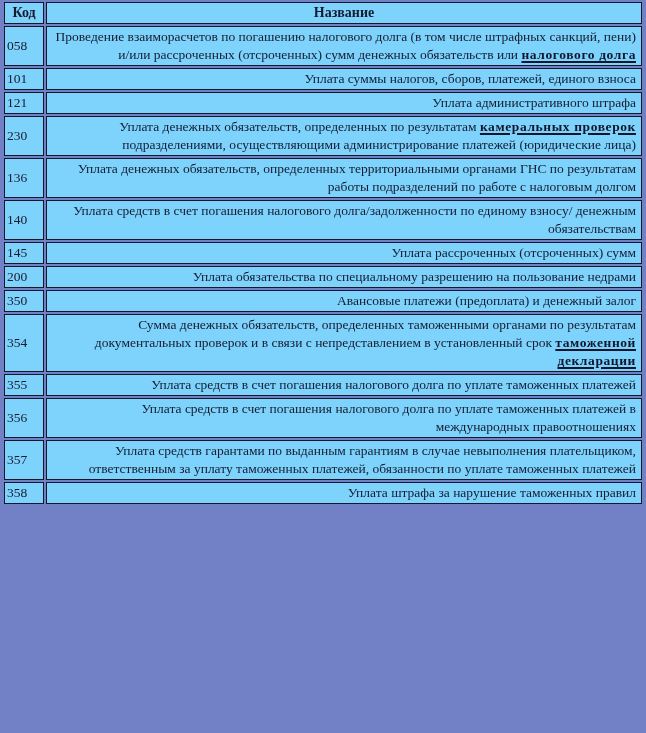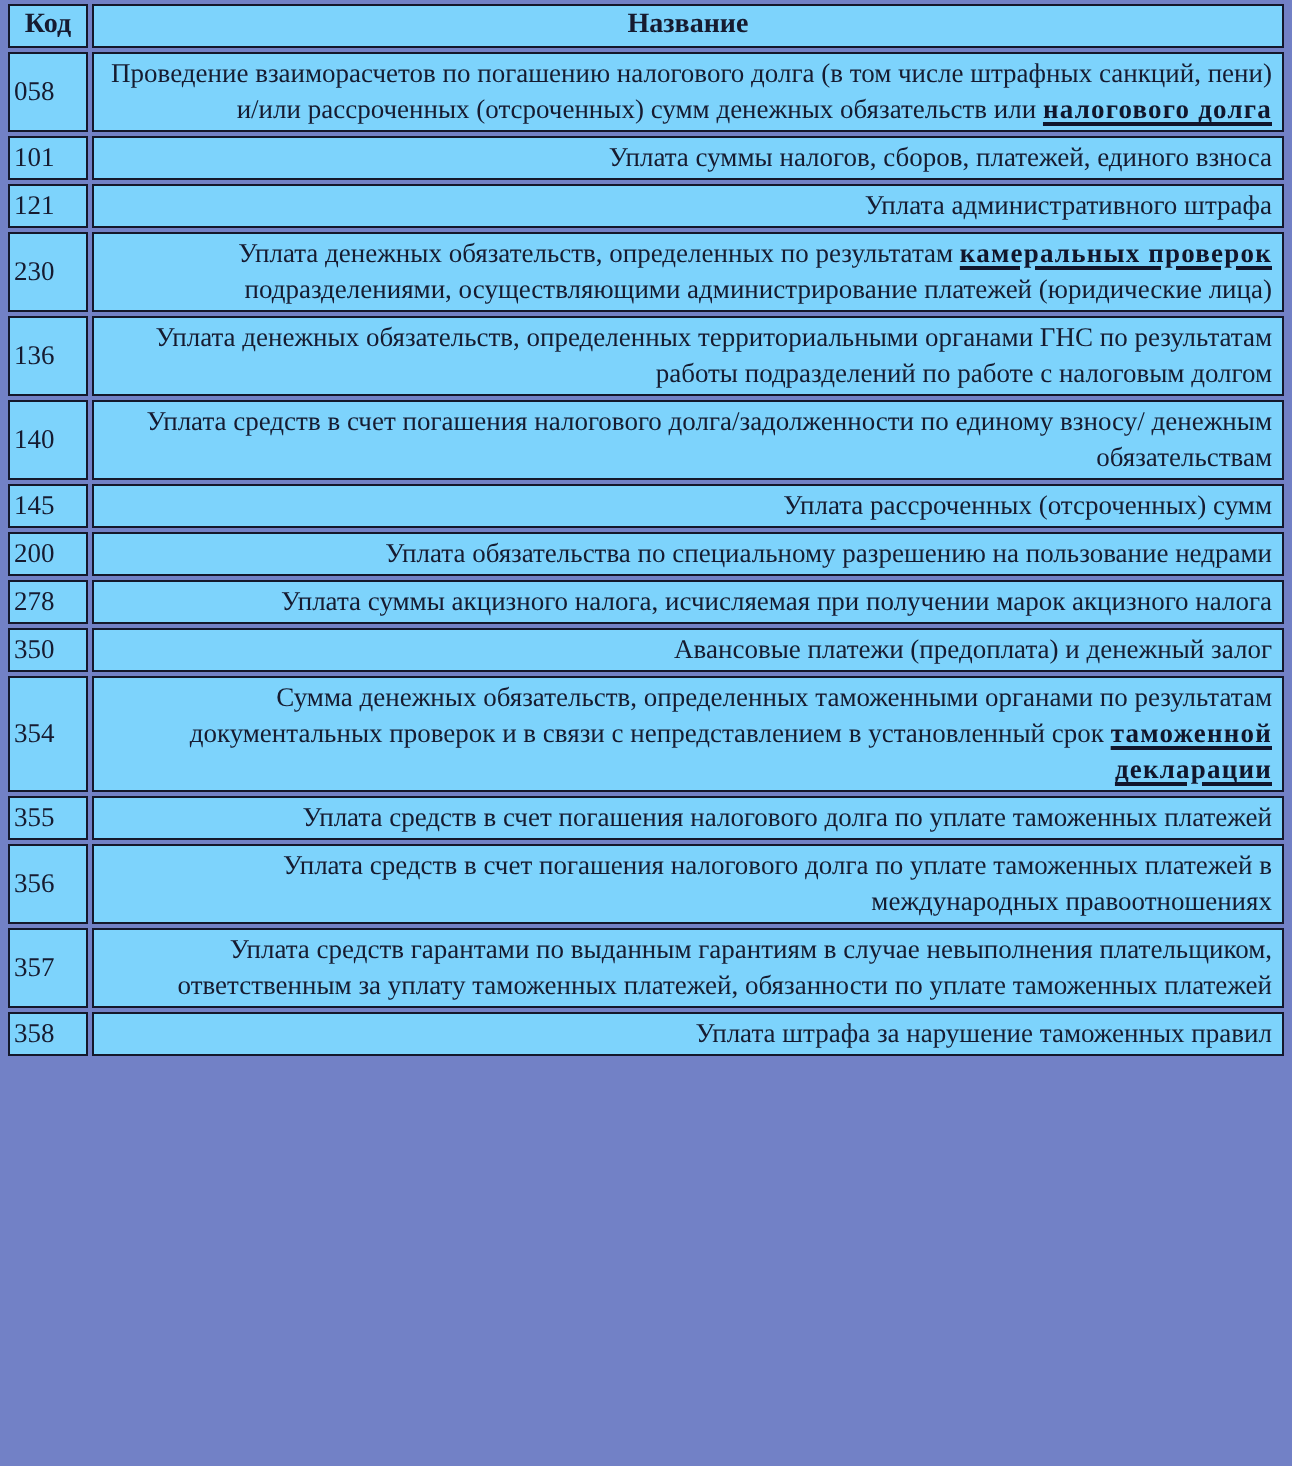--- a/index.html
+++ b/index.html
@@ -105,24 +105,20 @@
   <tr>
     <td class="code">145</td>
     <td class="name"><span>Уплата рассроченных (отсроченных) сумм</span></td>
   </tr>
 
   <tr>
     <td class="code">200</td>
     <td class="name"><span>Уплата обязательства по специальному разрешению на пользование недрами</span></td>
   </tr>
 
-  <tr>
-    <td class="code">278</td>
-    <td class="name"><span>Уплата суммы акцизного налога, исчисляемая при получении марок акцизного налога</span></td>
-  </tr>
 
   <tr>
     <td class="code">350</td>
     <td class="name"><span>Авансовые платежи (предоплата) и денежный залог</span></td>
   </tr>
 
   <tr>
     <td class="code">354</td>
     <td class="name"><span>Сумма денежных обязательств, определенных таможенными органами по результатам документальных проверок и в связи с непредставлением в установленный срок </span><span class="term">таможенной декларации</span></td>
   </tr>

